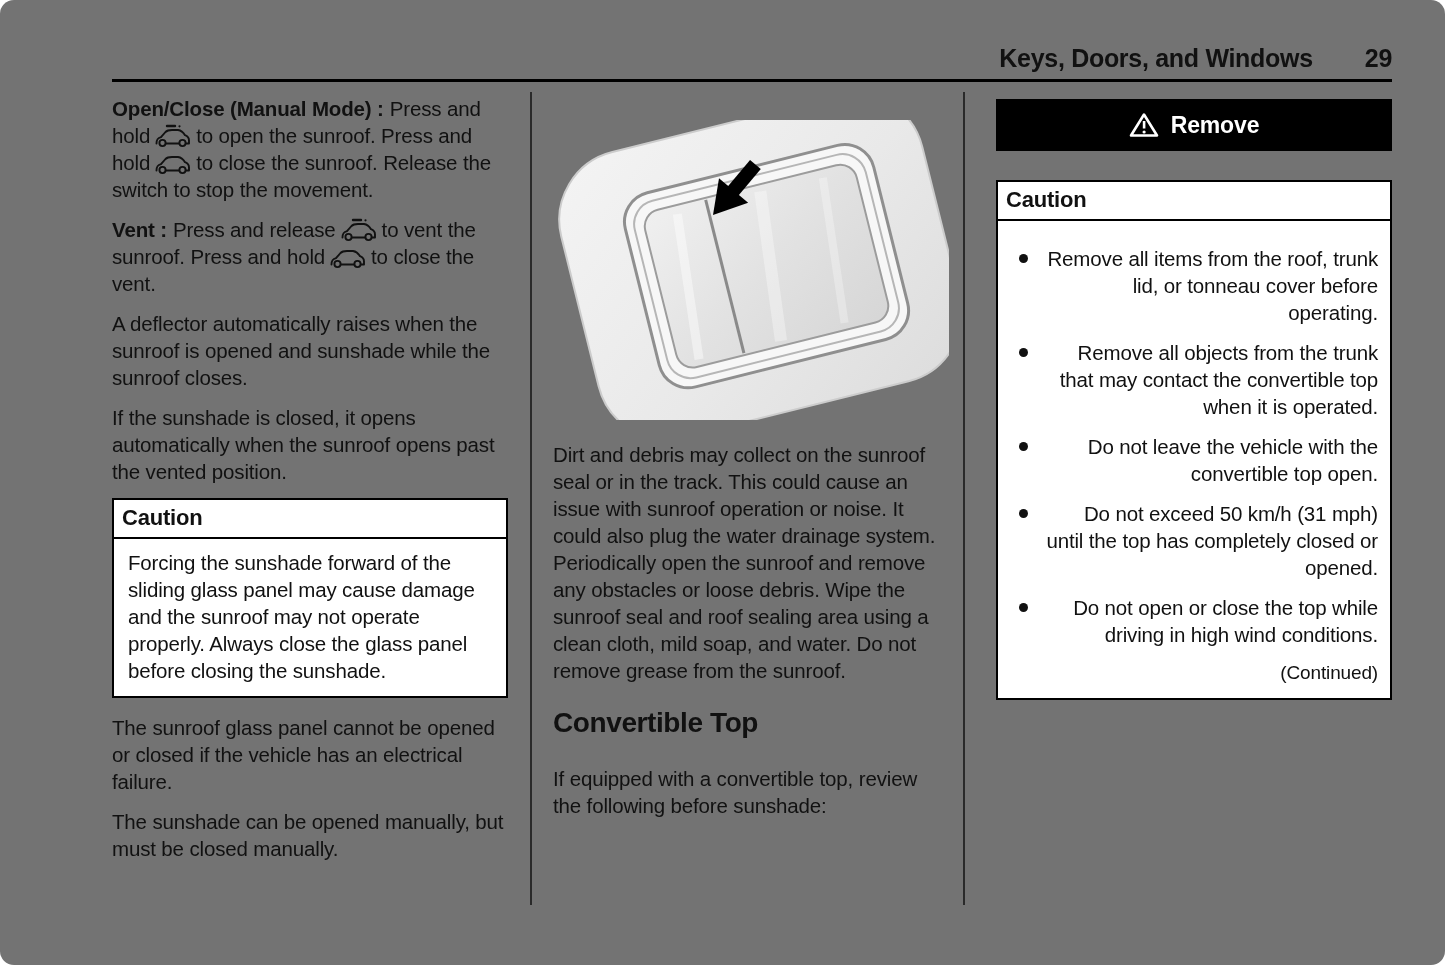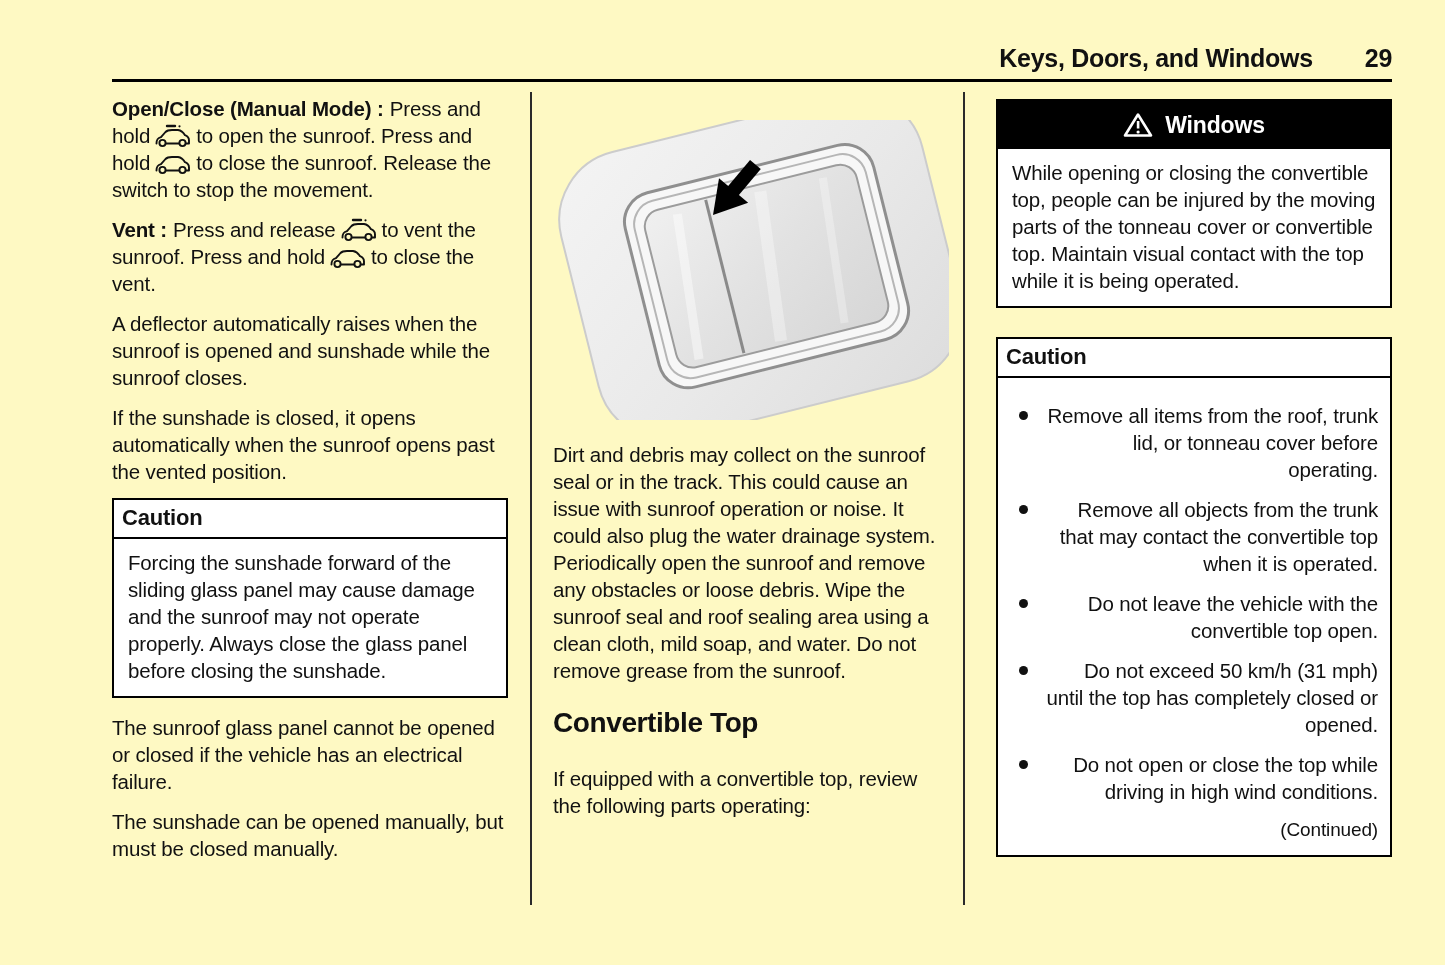--- a/index.html
+++ b/index.html
@@ -1,21 +1,21 @@
 <!DOCTYPE html>
 <html><head>
 <meta charset="utf-8">
 <style>
   html,body{margin:0;padding:0;}
   body{
     width:1445px;height:965px;background:#ffffff;
     font-family:"Liberation Sans", sans-serif;color:#111;
     -webkit-font-smoothing:antialiased;
   }
-  .page{position:relative;width:1445px;height:965px;overflow:hidden;background:#fef9c3;}
+  .page{position:relative;width:1445px;height:965px;overflow:hidden;background:#737373;border-radius:14px;}
 
   
   .running-head{
     position:absolute;top:44px;right:53px;
     display:flex;align-items:baseline;gap:52px;
     font-weight:bold;font-size:25px;letter-spacing:-0.3px;
   }
   .head-rule{position:absolute;top:79px;left:112px;width:1280px;height:3px;background:#000;}
 
   
@@ -167,36 +167,33 @@
           <rect x="-7" y="-66" width="14" height="36"></rect>
           <polygon points="-19,-32 19,-32 0,0"></polygon>
         </g>
       </svg>
     </figure>
 
     <p>Dirt and debris may collect on the sunroof seal or in the track. This could cause an issue with sunroof operation or noise. It could also plug the water drainage system. Periodically open the sunroof and remove any obstacles or loose debris. Wipe the sunroof seal and roof sealing area using a clean cloth, mild soap, and water. Do not remove grease from the sunroof.</p>
 
     <h2 class="section">Convertible Top</h2>
 
-    <p>If equipped with a convertible top, review the following parts operating:</p>
+    <p>If equipped with a convertible top, review the following before sunshade:</p>
   </div>
 
   <div class="col col-right">
 
     <section class="box warning">
       <div class="warn-title">
         <svg width="30" height="26" viewBox="0 0 30 26">
           <path d="M15 2.5 L28 23.5 H2 Z" fill="none" stroke="#ffffff" stroke-width="2.6" stroke-linejoin="round"></path>
           <rect x="13.8" y="9" width="2.6" height="7.5" fill="#ffffff"></rect>
           <circle cx="15.1" cy="20" r="1.6" fill="#ffffff"></circle>
         </svg>
-        <span>Windows</span>
-      </div>
-      <div class="box-body">
-        <p>While opening or closing the convertible top, people can be injured by the moving parts of the tonneau cover or convertible top. Maintain visual contact with the top while it is being operated.</p>
+        <span>Remove</span>
       </div>
     </section>
 
     <section class="box caution-right">
       <div class="box-title">Caution</div>
       <div class="box-body">
         <ul class="bullets">
           <li><span>Remove all items from the roof, trunk lid, or tonneau cover before operating.</span></li>
           <li><span>Remove all objects from the trunk that may contact the convertible top when it is operated.</span></li>
           <li><span>Do not leave the vehicle with the convertible top open.</span></li>

